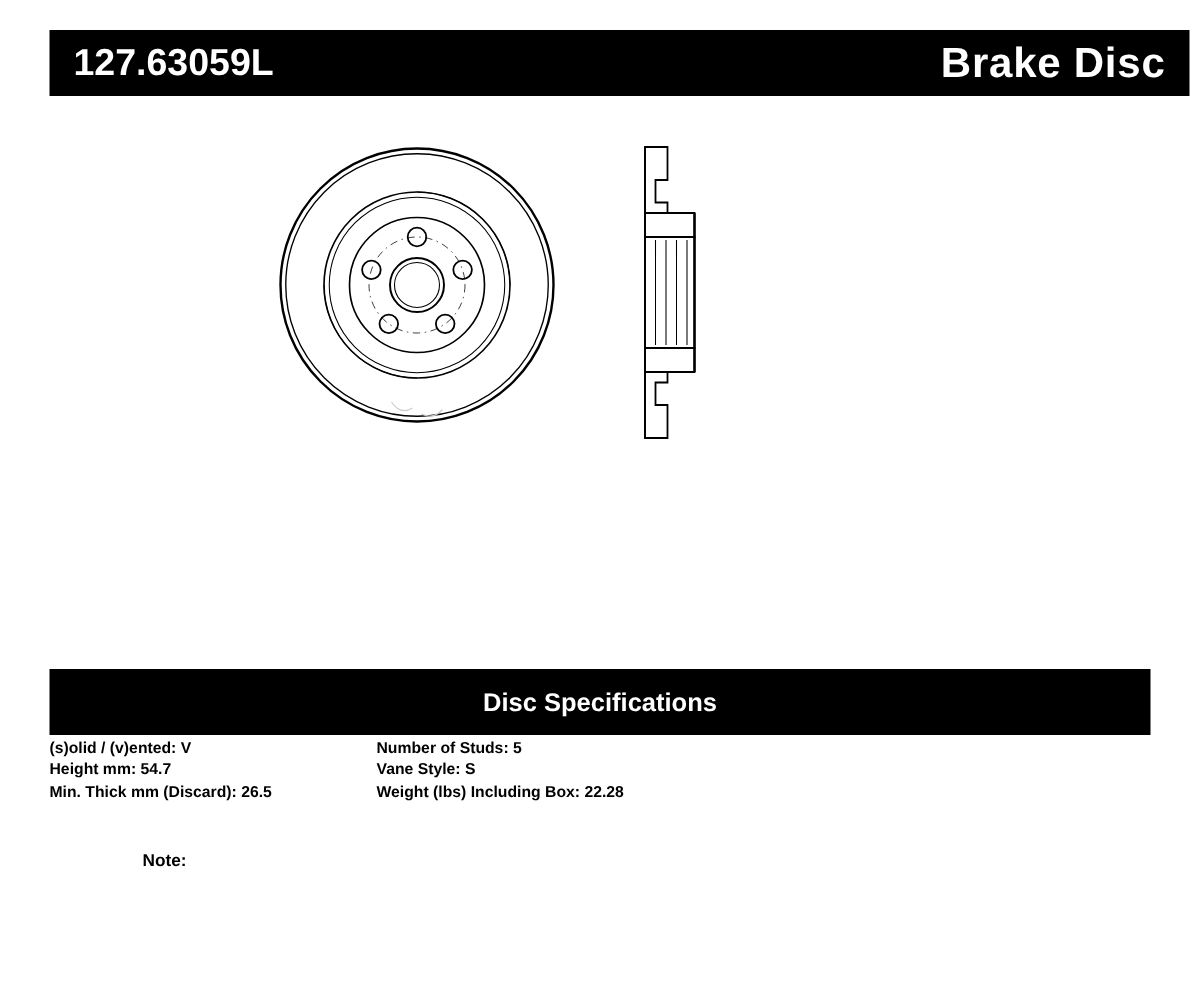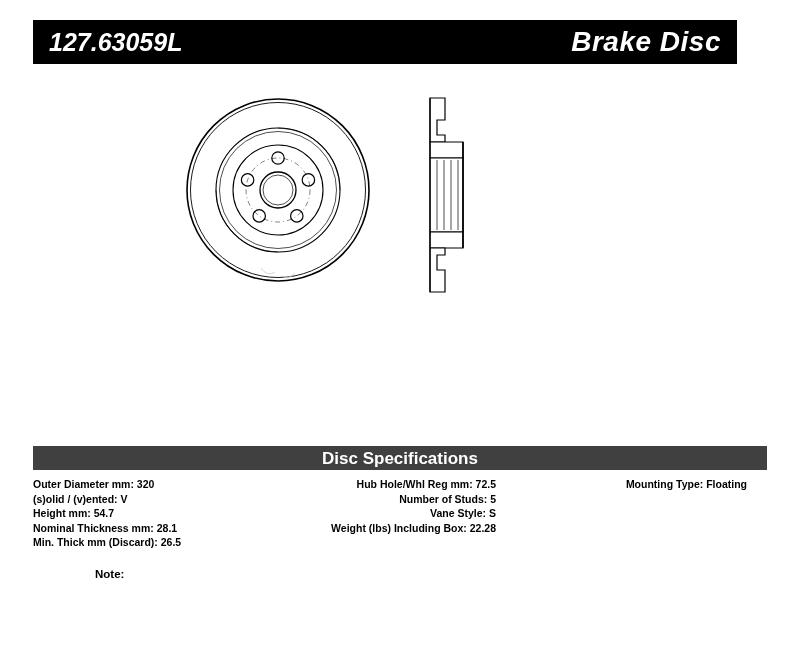--- a/index.html
+++ b/index.html
@@ -14,30 +14,29 @@
     color: #000000;
     position: relative;
     overflow: hidden;
   }
 
   
   .header-bar {
     position: absolute;
     left: 33px;
     top: 20px;
-    width: 704px;
+    width: 760px;
     height: 44px;
     background: #000000;
     color: #ffffff;
     display: flex;
     align-items: center;
     justify-content: space-between;
     box-sizing: border-box;
     padding: 0 16px;
-    font-style: italic;
   }
   .part-number {
     font-size: 25px;
     font-weight: bold;
     letter-spacing: 0px;
     line-height: 1;
   }
   .product-type {
     font-size: 28px;
     font-weight: bold;
@@ -56,22 +55,22 @@
   .drawing-area svg {
     display: block;
   }
 
   
   .spec-title-bar {
     position: absolute;
     left: 33px;
     top: 446px;
     width: 734px;
-    height: 24px;
-    background: #404040;
+    height: 44px;
+    background: #000000;
     color: #ffffff;
     display: flex;
     align-items: center;
     justify-content: center;
   }
   .spec-title {
     font-size: 17px;
     font-weight: bold;
     line-height: 1;
   }
@@ -92,21 +91,20 @@
   .spec-col-left {
     left: 0px;
     top: 0px;
     width: 210px;
     text-align: left;
   }
   .spec-col-mid {
     left: 218px;
     top: 0px;
     width: 245px;
-    text-align: right;
   }
   .spec-col-right {
     left: 452px;
     top: 0px;
     width: 262px;
     text-align: right;
   }
   .spec-line {
     white-space: nowrap;
   }
@@ -197,21 +195,20 @@
 <div class="spec-title-bar">
   <div class="spec-title">Disc Specifications</div>
 </div>
 
 <div class="spec-columns">
 
   <div class="spec-col spec-col-left">
     <div class="spec-line">Outer Diameter mm: 320</div>
     <div class="spec-line">(s)olid / (v)ented: V</div>
     <div class="spec-line">Height mm: 54.7</div>
-    <div class="spec-line">Nominal Thickness mm: 28.1</div>
     <div class="spec-line">Min. Thick mm (Discard): 26.5</div>
   </div>
 
   <div class="spec-col spec-col-mid">
     <div class="spec-line">Hub Hole/Whl Reg mm: 72.5</div>
     <div class="spec-line">Number of Studs: 5</div>
     <div class="spec-line">Vane Style: S</div>
     <div class="spec-line">Weight (lbs) Including Box: 22.28</div>
   </div>
 

